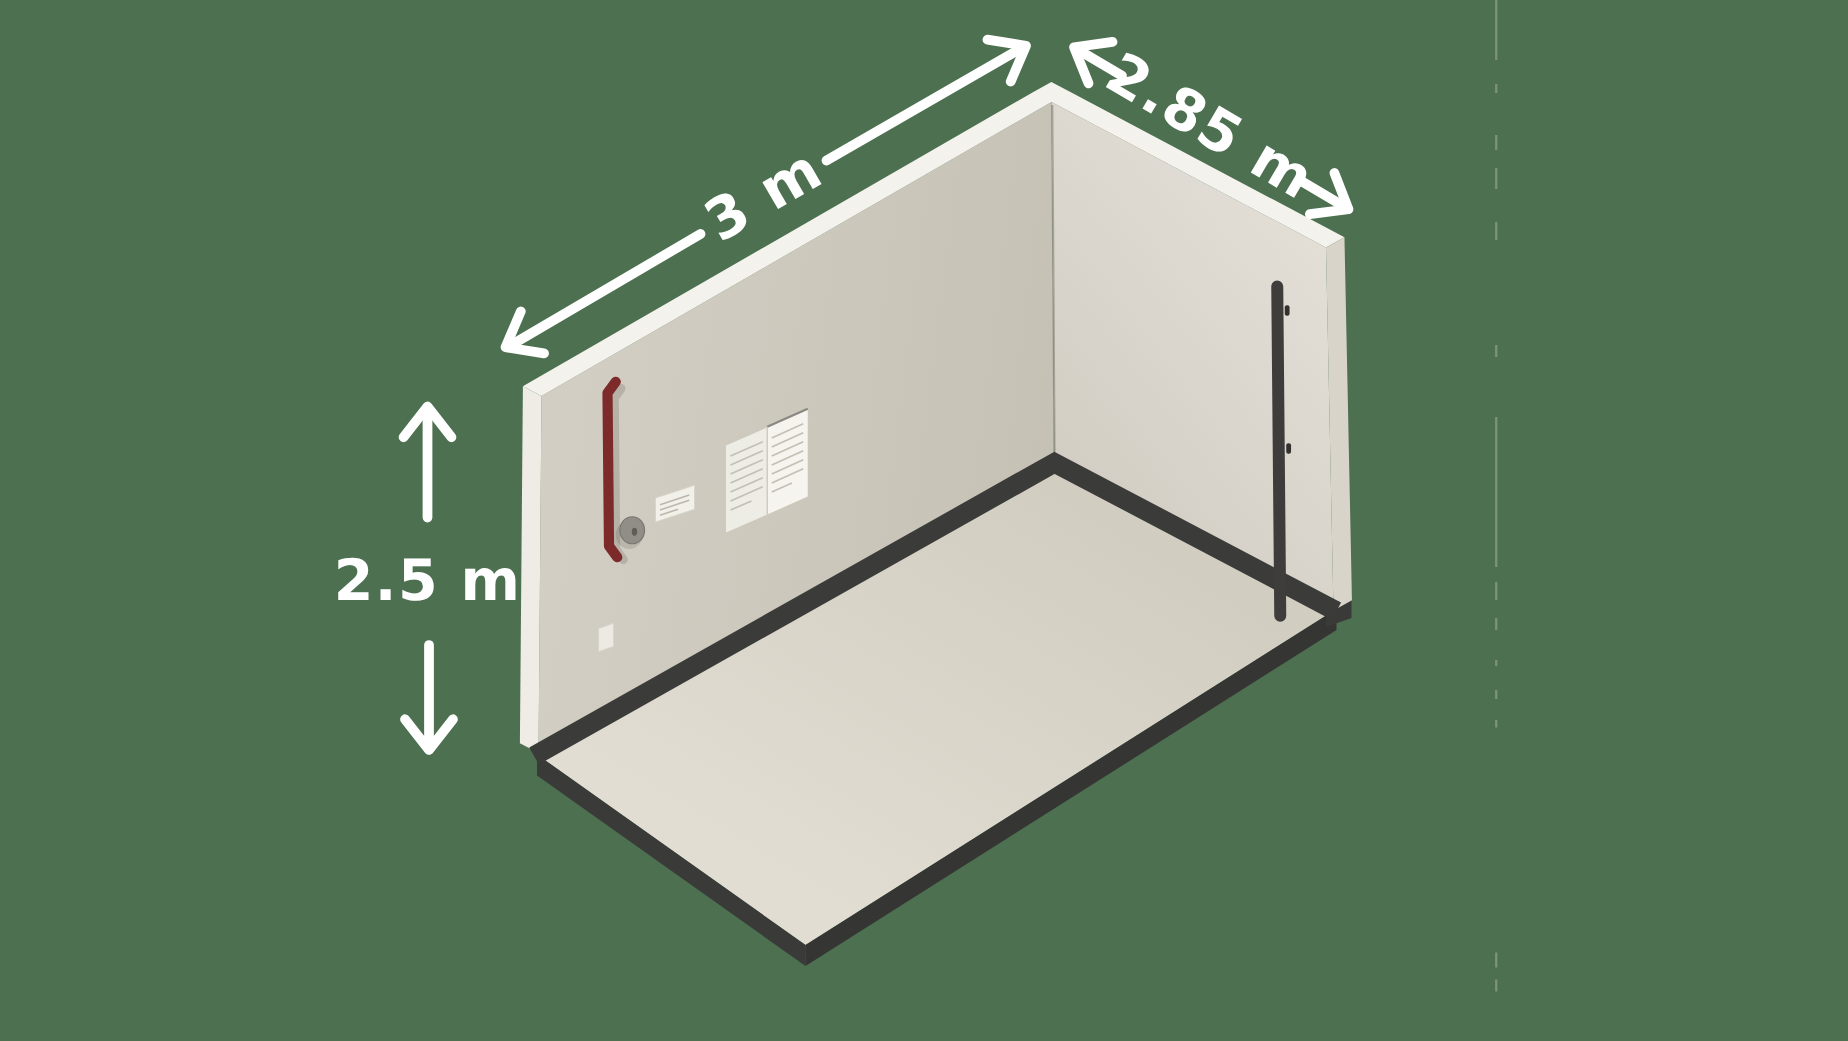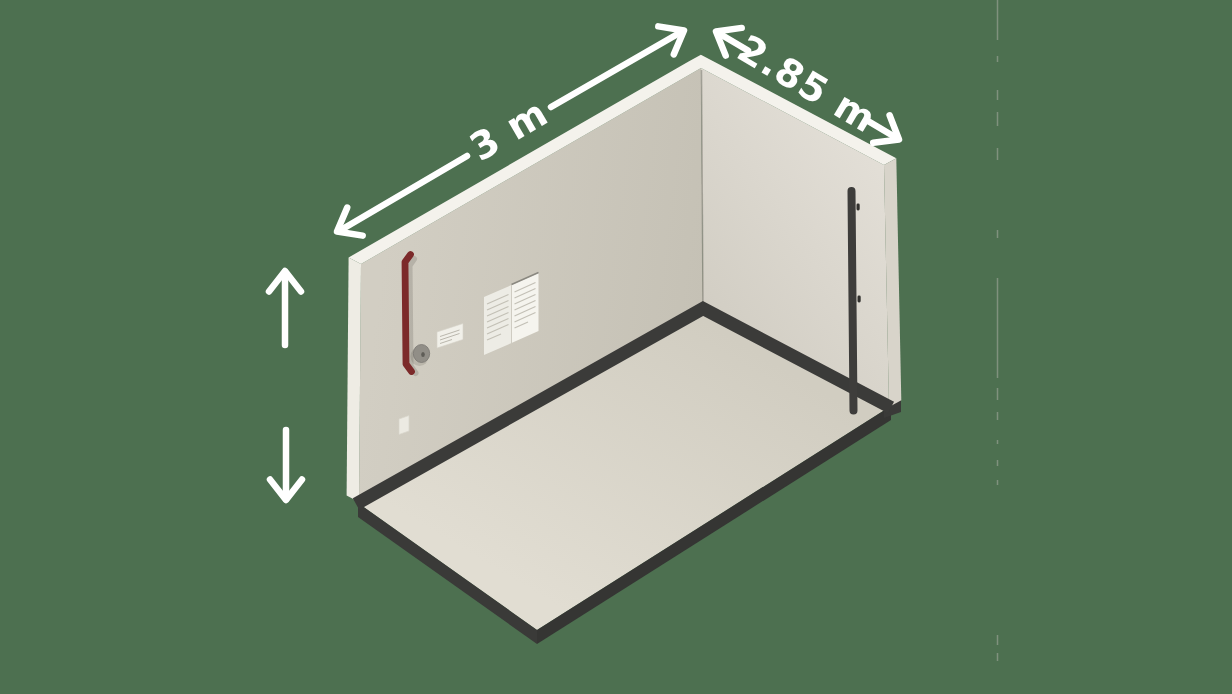--- a/index.html
+++ b/index.html
@@ -130,14 +130,15 @@
 
       <path d="M285,272 L285,345"></path>
       <path d="M269,291.5 L285,271 L301,291.5"></path>
       <path d="M286,430 L286,499"></path>
       <path d="M270,479.5 L286,500 L302,479.5"></path>
     </g>
   </svg>
 
   <div class="dim-label width">3 m</div>
   <div class="dim-label depth">2.85 m</div>
+  <div class="dim-label height">2.5 m</div>
 
 </div>
 
 </body></html>

